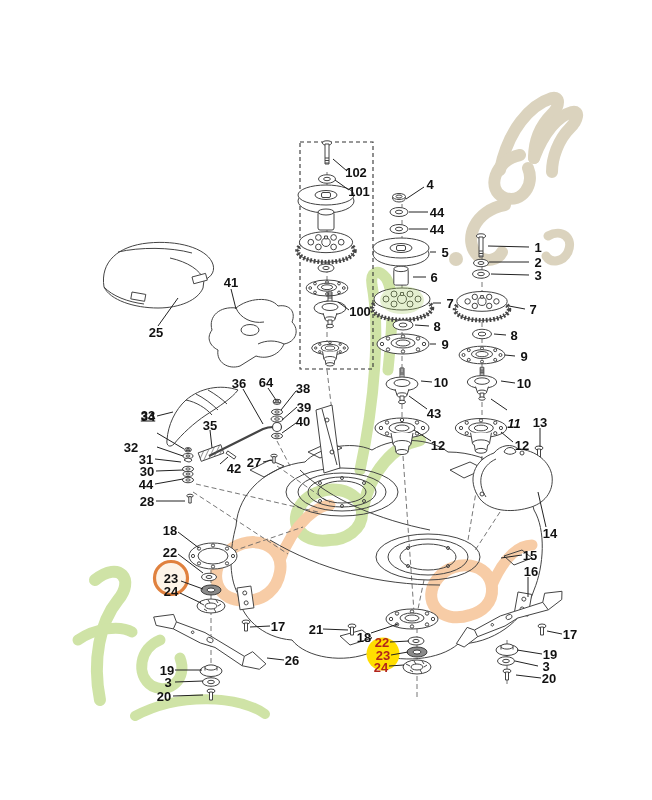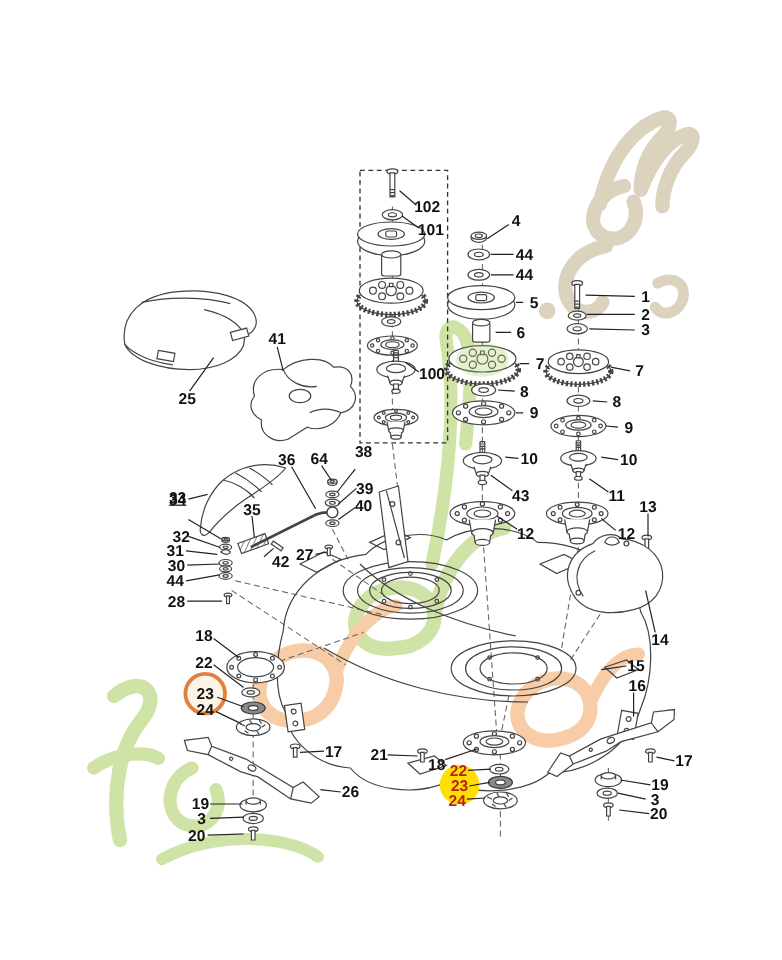--- a/index.html
+++ b/index.html
@@ -378,36 +378,36 @@
       <div class="plabel" style="left: 441px; top: 382px;">10</div>
       <div class="plabel" style="left: 434px; top: 413px;">43</div>
       <div class="plabel" style="left: 438px; top: 445px;">12</div>
       <div class="plabel" style="left: 538px; top: 247px;">1</div>
       <div class="plabel" style="left: 538px; top: 262px;">2</div>
       <div class="plabel" style="left: 538px; top: 275px;">3</div>
       <div class="plabel" style="left: 533px; top: 309px;">7</div>
       <div class="plabel" style="left: 514px; top: 335px;">8</div>
       <div class="plabel" style="left: 524px; top: 356px;">9</div>
       <div class="plabel" style="left: 524px; top: 383px;">10</div>
-      <div class="plabel" style="left: 514px; top: 413px;">11</div>
+      <div class="plabel" style="left: 514px; top: 423px; font-style: italic;">11</div>
       <div class="plabel" style="left: 522px; top: 445px;">12</div>
       <div class="plabel" style="left: 540px; top: 422px; text-align: center;">13</div>
       <div class="plabel" style="left: 156px; top: 332px;">25</div>
       <div class="plabel" style="left: 231px; top: 282px;">41</div>
       <div class="plabel" style="left: 148px; top: 416px;">34</div>
       <div class="plabel" style="left: 239px; top: 383px;">36</div>
       <div class="plabel" style="left: 266px; top: 382px;">64</div>
-      <div class="plabel" style="left: 303px; top: 376px;">38</div>
+      <div class="plabel" style="left: 303px; top: 388px;">38</div>
       <div class="plabel" style="left: 304px; top: 407px;">39</div>
       <div class="plabel" style="left: 303px; top: 421px;">40</div>
       <div class="plabel" style="left: 210px; top: 425px;">35</div>
       <div class="plabel" style="left: 214px; top: 468px; margin-left: 20px;">42</div>
       <div class="plabel" style="left: 254px; top: 462px;">27</div>
       <div class="plabel" style="left: 148px; top: 415px; text-decoration: underline;">33</div>
-      <div class="plabel" style="left: 151px; top: 447px;">32</div>
+      <div class="plabel" style="left: 131px; top: 447px;">32</div>
       <div class="plabel" style="left: 146px; top: 459px;">31</div>
       <div class="plabel" style="left: 147px; top: 471px;">30</div>
       <div class="plabel" style="left: 146px; top: 484px;">44</div>
       <div class="plabel" style="left: 147px; top: 501px;">28</div>
       <div class="plabel" style="left: 170px; top: 530px;">18</div>
       <div class="plabel" style="left: 170px; top: 552px;">22</div>
       <div class="plabel" style="left: 171px; top: 578px;">23</div>
       <div class="plabel" style="left: 171px; top: 591px;">24</div>
       <div class="plabel" style="left: 278px; top: 626px;">17</div>
       <div class="plabel" style="left: 292px; top: 660px;">26</div>

